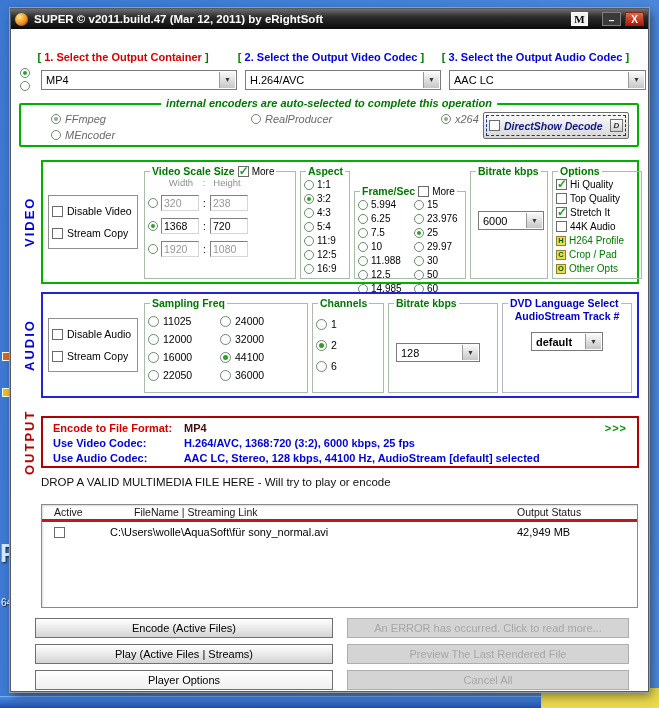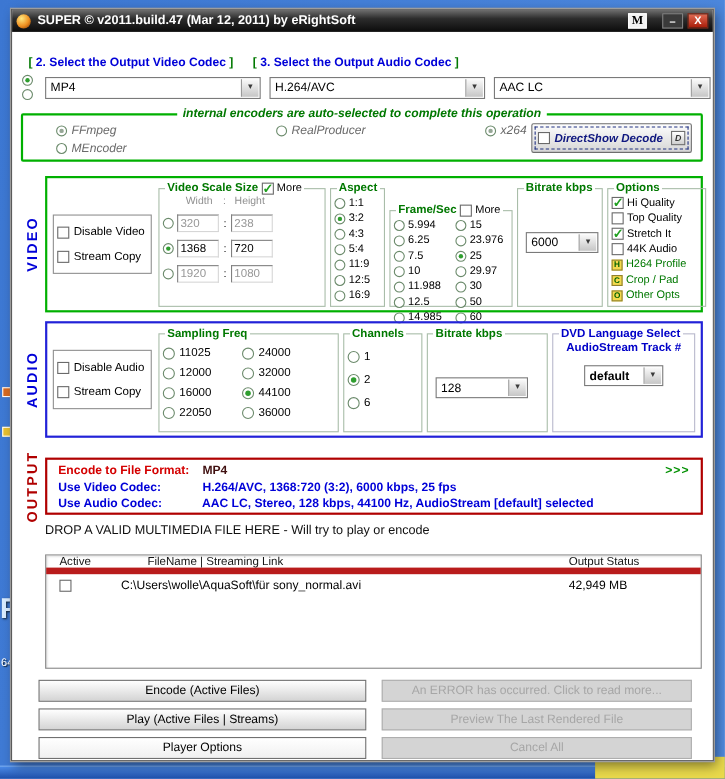--- a/index.html
+++ b/index.html
@@ -121,21 +121,21 @@
   .dvd-combo { margin:10px auto 0; }
   
   .oline { height:15px; font-size:11px; font-weight:bold; white-space:nowrap; }
   .olabel { display:inline-block; width:128px; }
   .ov-dark { color:#401010; }
   .arrows { position:absolute; right:10px; top:4px; color:#009000; font-weight:bold; letter-spacing:1px; font-size:11px; }
   
   .drop-text { margin:8px 0 0 30px; font-size:11.5px; color:#101010; }
   .filelist { margin:16px 10px 0 30px; height:104px; border:1px solid #8a8a8a; background:#fff;
               box-shadow:inset 1px 1px 2px rgba(0,0,0,.15); }
-  .fl-head { display:flex; height:17px; align-items:center; border-bottom:6px solid #b91c1c;
+  .fl-head { display:flex; height:17px; align-items:center; border-bottom:3px solid #b91c1c;
              font-size:10.5px; color:#151515; padding-left:12px; }
   .fh-active { width:56px; } .fh-name { flex:1;padding-left:24px; } .fh-status { width:120px; }
   .fl-row { display:flex; height:20px; align-items:center; padding-left:12px; font-size:11px; }
   .fr-active { width:56px; display:flex; align-items:center; }
   .fr-name { flex:1; white-space:nowrap; overflow:hidden; }
   .fr-status { width:120px; }
   
   .btn-grid { display:grid; grid-template-columns:298px 282px; column-gap:14px; row-gap:6px; margin:10px 0 0 24px; }
   .btn { height:20px; font-size:11px; display:flex; align-items:center; justify-content:center;
          border-radius:0; white-space:nowrap; }
@@ -158,20 +158,26 @@
   <div class="titlebar">
     <span class="app-icon"></span>
     <span class="tb-title">SUPER © v2011.build.47 (Mar 12, 2011) by eRightSoft</span>
     <span class="tb-sp"></span>
     <span class="tb-m">M</span>
     <span class="tb-min">–</span>
     <span class="tb-close">X</span>
   </div>
 
   <div class="steps-row">
+    <div class="step step1">
+      <span class="c-grn">[</span>
+      <span class="c-red">1.</span>
+      <span class="c-red">Select the Output Container</span>
+      <span class="c-grn">]</span>
+    </div>
     <div class="step step2">
       <span class="c-grn">[</span>
       <span class="c-blue">2.</span>
       <span class="c-blue">Select the Output Video Codec</span>
       <span class="c-grn">]</span>
     </div>
     <div class="step step3">
       <span class="c-grn">[</span>
       <span class="c-blue">3.</span>
       <span class="c-blue">Select the Output Audio Codec</span>

